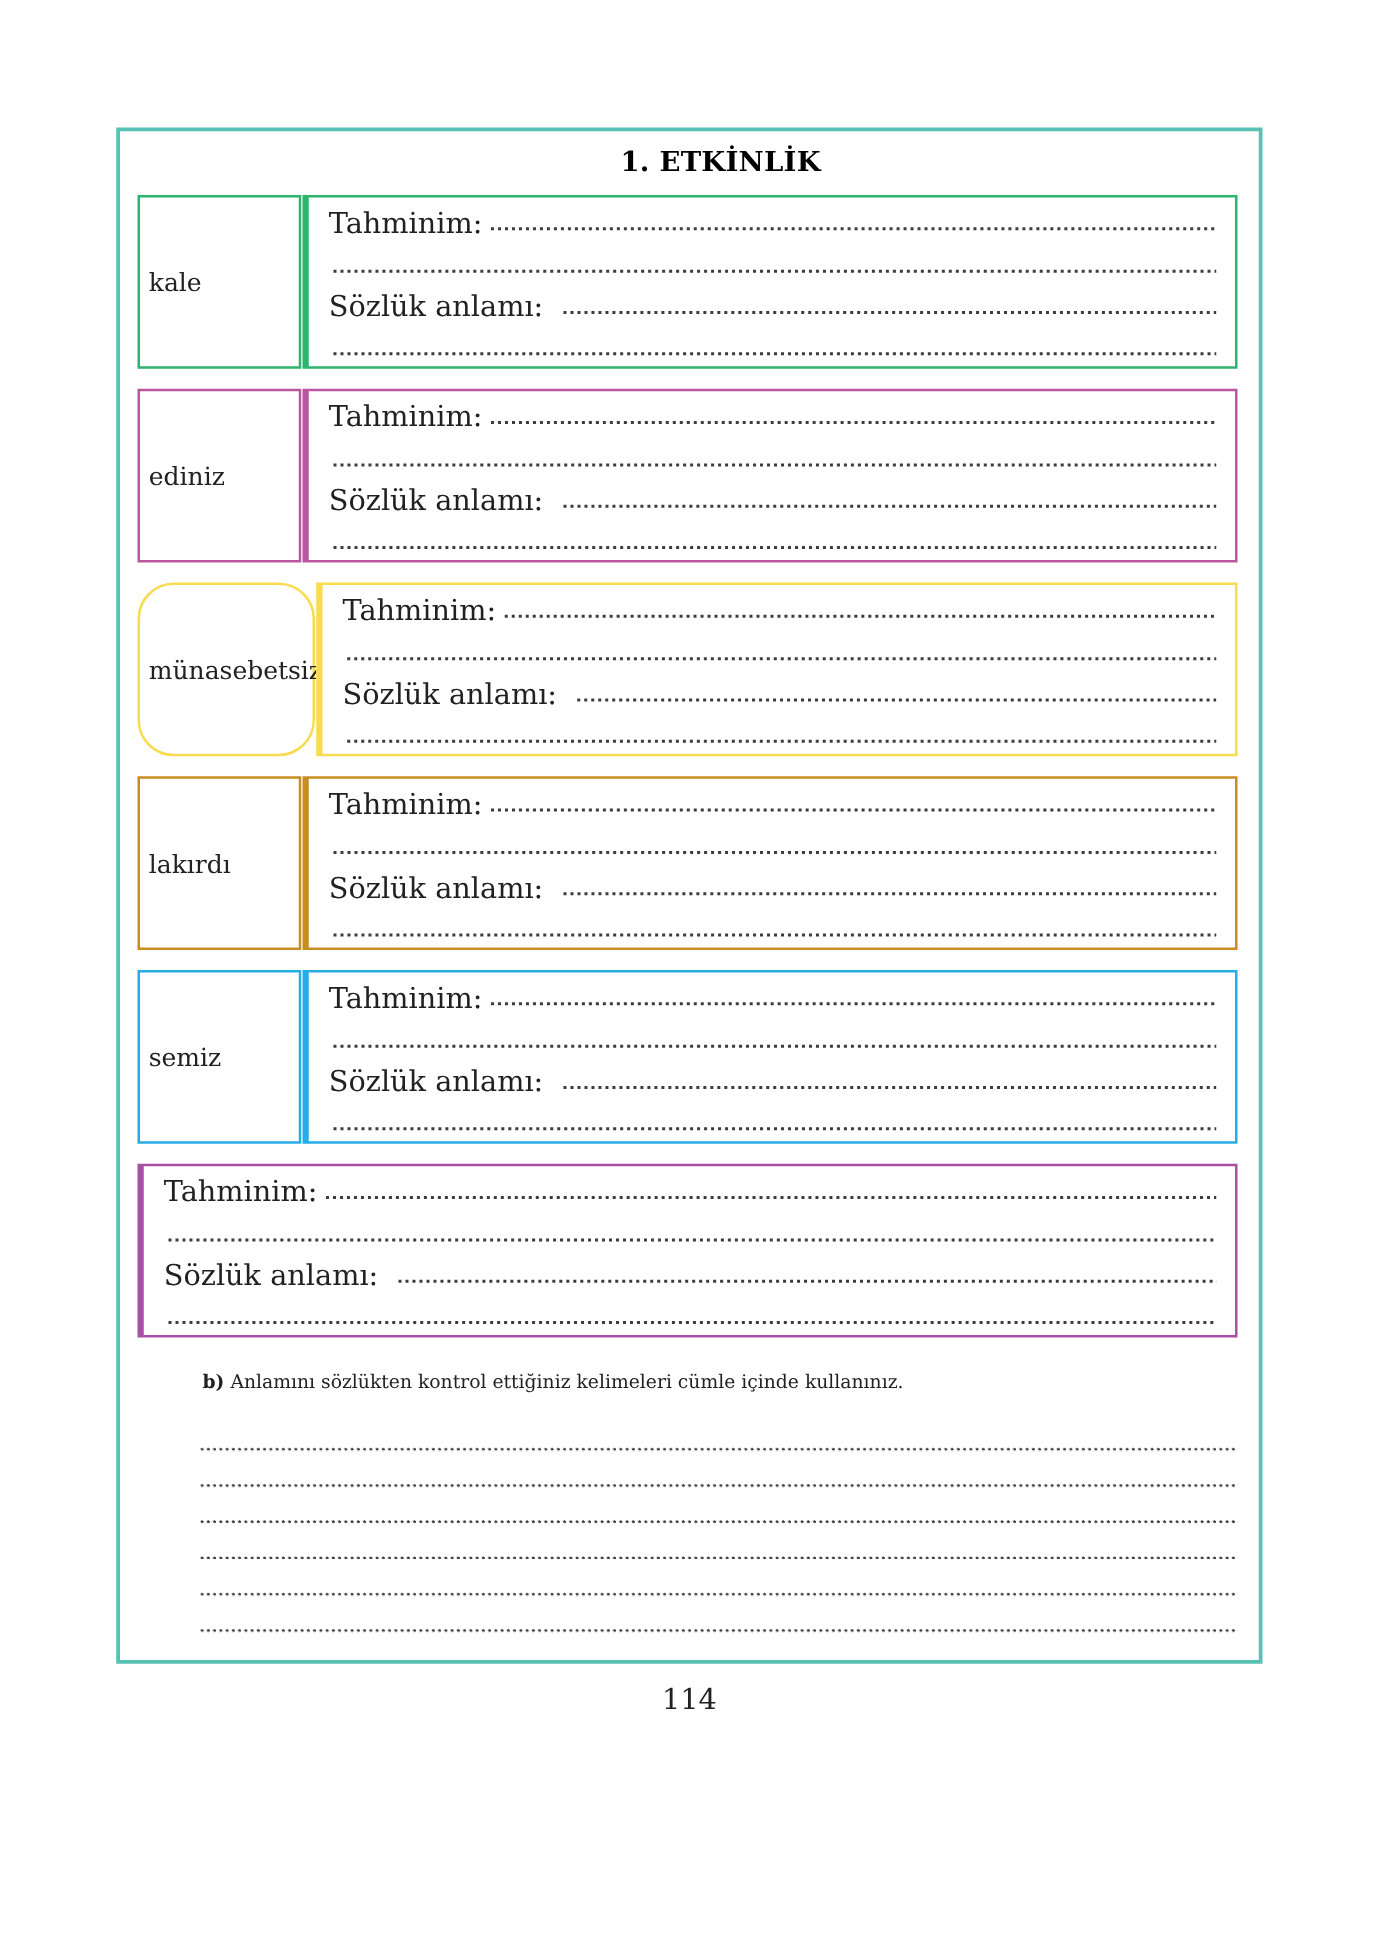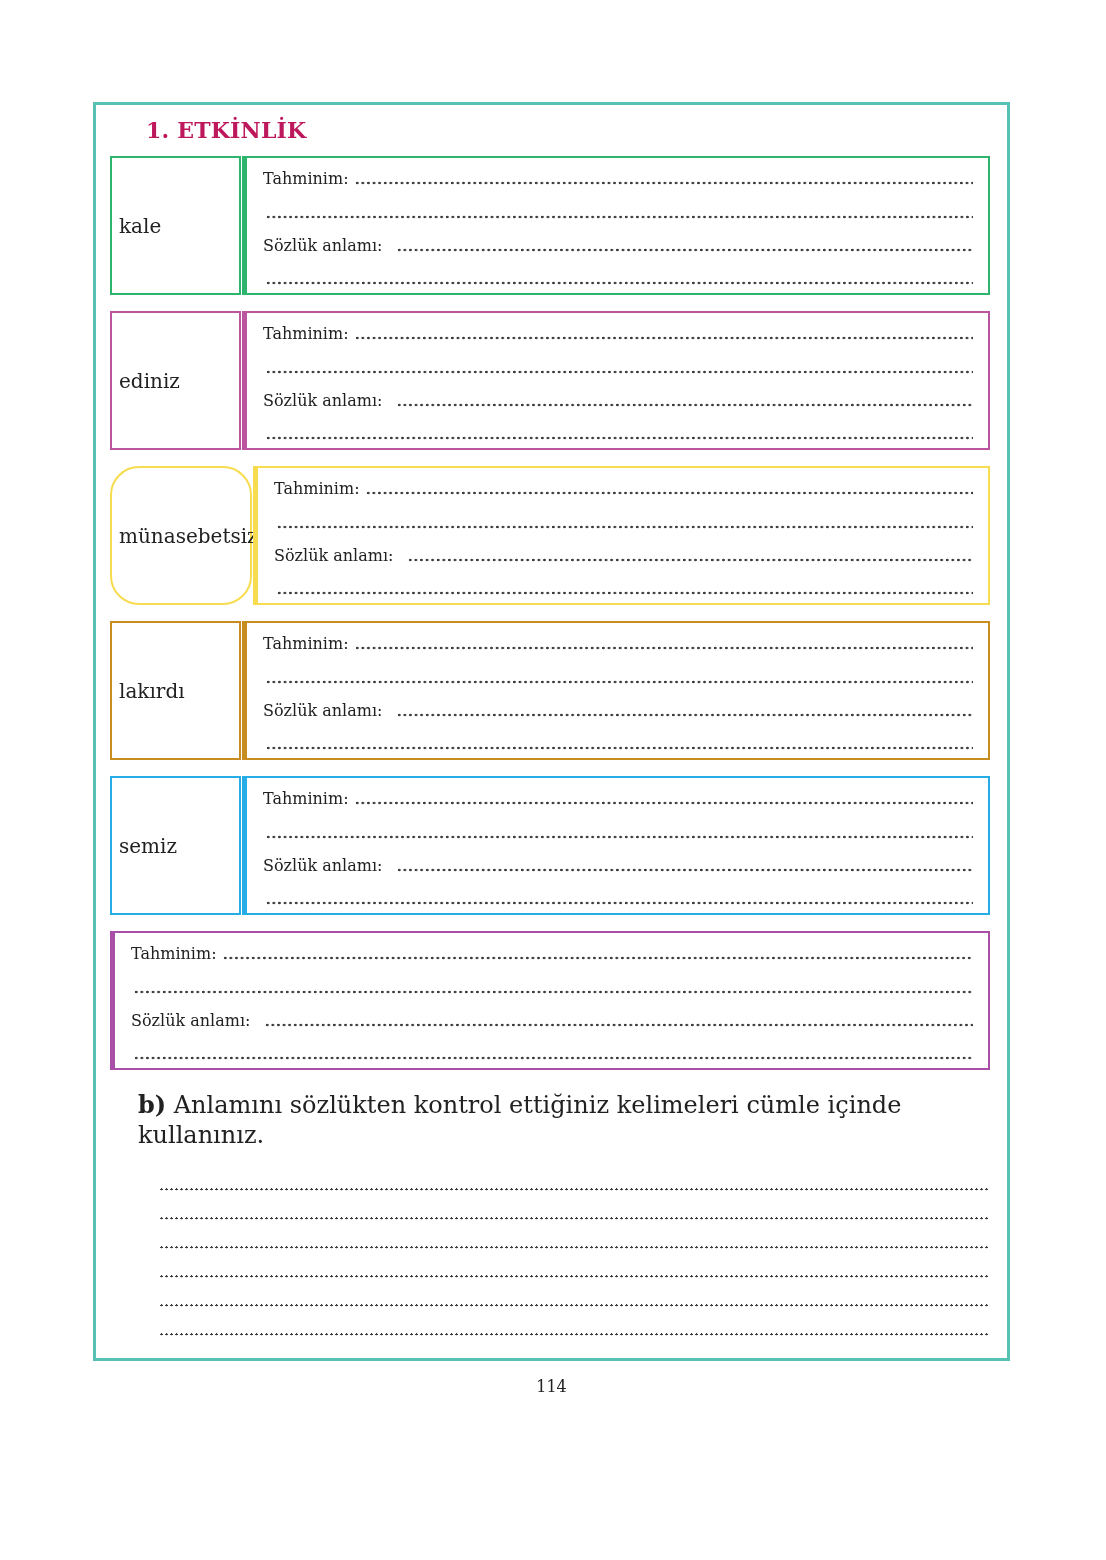--- a/index.html
+++ b/index.html
@@ -40,50 +40,50 @@
   }
   .row:nth-child(3) .word-box{width:142px;}
   .answer-box{
     box-sizing:border-box;flex:1;
     border:2.5px solid #888;border-left-width:5px;
     padding:1px 15px 1px 16px;
     display:flex;flex-direction:column;justify-content:center;
     background:#fff;
   }
   .line{display:flex;align-items:flex-end;height:33.5px;}
-  .lab{font-size:16px;white-space:nowrap;line-height:26px;}
+  .lab{font-size:23px;white-space:nowrap;line-height:26px;}
   .leader{
     flex:1;height:4px;margin:0 0 7px 6px;
     background-image:radial-gradient(circle at 2px 2px,#3c3c3c 1.3px,transparent 1.6px);
     background-size:5.6px 4px;background-repeat:repeat-x;
   }
   .line.cont .leader{margin-left:3px;}
   .leader.gapped{margin-left:15px;}
   .para-b{
-    margin:20px 2px 0 42px;
-    font-size:24px;line-height:30px;
+    margin:20px 2px 0 66px;
+    font-size:15px;line-height:30px;
   }
   .writing-lines{margin:12px 17px 0 64px;}
   .bline{
     height:29px;
     background-image:radial-gradient(circle at 1.6px 1.6px,#3c3c3c 1.1px,transparent 1.4px);
     background-size:5px 3.5px;background-repeat:repeat-x;
     background-position:left bottom;
   }
   .page-number{
     width:917px;margin:16px 0 0 93px;
-    text-align:center;font-size:16px;
+    text-align:center;font-size:23px;
   }
 </style>
 </head>
 <body>
 
 <div class="sheet" style="border-color: rgb(87, 193, 179);">
 
-  <div class="activity-title" style="color: #be185d;">1. ETKİNLİK</div>
+  <div class="activity-title" style="color: #000000; text-align: center;">1. ETKİNLİK</div>
 
 
   <div class="rows">
 
     <div class="row">
       <div class="word-box" style="border-color: rgb(45, 181, 110);">
         <span>kale</span>
       </div>
       <div class="answer-box" style="border-color: rgb(45, 181, 110);">
         <div class="line">

